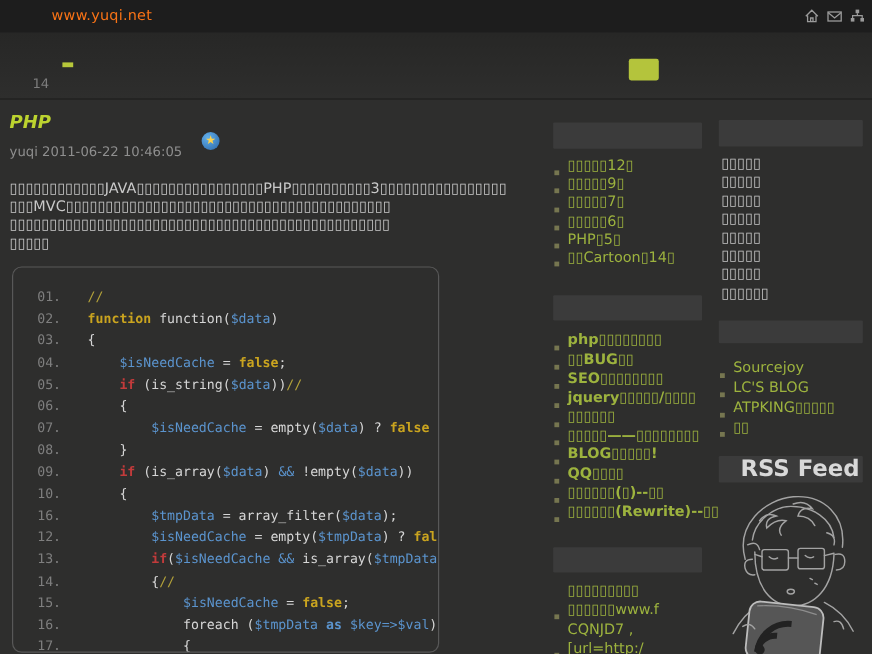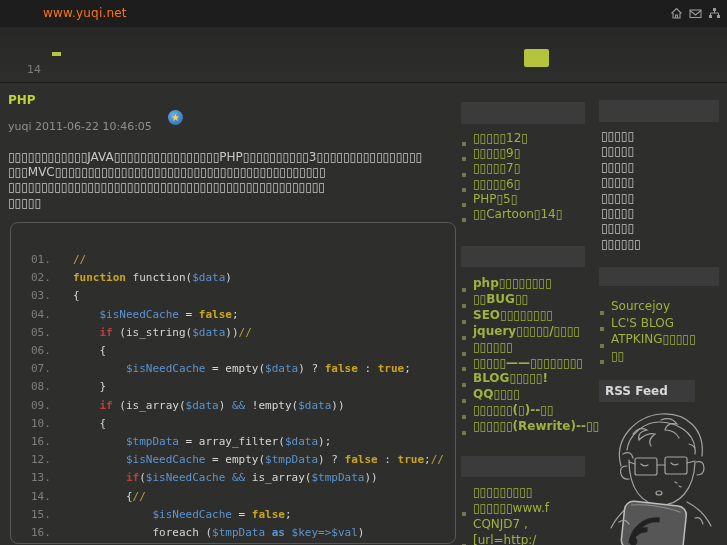--- a/index.html
+++ b/index.html
@@ -12,31 +12,31 @@
   .tb-icons{position:absolute;right:6px;top:7px;display:flex;gap:6px;}
   .tb-icons .ic{width:13px;height:13px;display:inline-block;}
   .tb-icons svg{display:block;}
   
   .band{position:absolute;left:0;top:27px;width:727px;height:55px;
         background:linear-gradient(#272726,#2e2e2d);border-bottom:1px solid rgba(0,0,0,.25);}
   .day{position:absolute;left:27px;top:63px;font-size:11px;color:#7d7d7d;}
   .dash{position:absolute;left:52px;top:52px;width:9px;height:4px;background:#b7c73a;}
   .greenrect{position:absolute;left:524px;top:49px;width:25px;height:18px;background:#b4c43c;border-radius:2px;}
   
-  .post-title{position:absolute;left:8px;top:93px;font-size:12px;font-weight:bold;color:#bcd32f;margin:0;}
+  .post-title{position:absolute;left:8px;top:93px;font-size:15px;font-weight:bold;color:#bcd32f;margin:0;font-style:italic;}
   .post-meta{position:absolute;left:8px;top:120px;font-size:11px;color:#8f8f8f;text-align:center;}
   .emoticon{position:absolute;left:168px;top:110px;width:15px;height:15px;border-radius:50%;
             background:radial-gradient(circle at 35% 30%,#63b0ea,#2a66a8);
             color:#ffd24a;font-size:10px;line-height:15px;text-align:center;}
   .para{position:absolute;left:8px;top:150px;width:452px;margin:0;padding:0;list-style:none;
         font-size:12px;line-height:15.2px;color:#c9c9c9;}
   .para li{white-space:pre-line;}
   
-  .codeblock{position:absolute;left:10px;top:222px;width:446px;height:322px;
-             border:1px solid #585858;border-radius:8px;padding-top:28px;box-sizing:border-box;
+  .codeblock{position:absolute;left:10px;top:222px;width:356px;height:322px;
+             border:1px solid #585858;border-radius:8px;padding-top:16px;box-sizing:border-box;
              font-family:"DejaVu Sans Mono",monospace;font-size:11px;overflow:hidden;}
   .crow{display:flex;line-height:18.2px;white-space:pre;}
   .ln{width:42px;padding-left:20px;color:#7f7f7f;flex:none;}
   .cd{color:#d6d6d6;}
   .tk-p{color:#d6d6d6;}
   .tk-c{color:#b3a23a;}
   .tk-k{color:#caa41f;font-weight:bold;}
   .tk-r{color:#c23b3b;font-weight:bold;}
   .tk-v{color:#5b94ce;}
   .tk-b{color:#5b94ce;font-weight:bold;}
@@ -49,22 +49,22 @@
   .mid .ltx{color:#9db33e;}
   .mid li{cursor:pointer;}
   .u1{left:461px;top:131px;line-height:15.2px;}
   .u2{left:461px;top:276px;line-height:15.9px;font-weight:bold;}
   .u3{left:461px;top:484px;line-height:16px;width:124px;}
   .h-m1{left:461px;top:102px;width:124px;height:22px;}
   .h-m2{left:461px;top:246px;width:124px;height:21px;}
   .h-m3{left:461px;top:456px;width:124px;height:21px;}
   .h-r1{left:599px;top:100px;width:120px;height:22px;}
   .h-r2{left:599px;top:267px;width:120px;height:19px;}
-  .h-rss{left:599px;top:380px;width:96px;height:22px;color:#d8d8d8;font-weight:bold;
-         font-size:12px;line-height:22px;padding-left:6px;box-sizing:border-box;}
+  .h-rss{left:599px;top:380px;width:120px;height:22px;color:#d8d8d8;font-weight:bold;
+         font-size:19px;line-height:22px;padding-left:18px;box-sizing:border-box;}
   .r1{left:601px;top:129px;line-height:15.4px;}
   .r1 .ltx{color:#c4c4c4;}
   .r2{left:599px;top:298px;line-height:16.6px;}
   .r2 .ltx{color:#9db33e;}
   .sketch{position:absolute;left:599px;top:404px;width:122px;height:141px;}
 </style>
 </head>
 <body>
 
 <div class="page">

